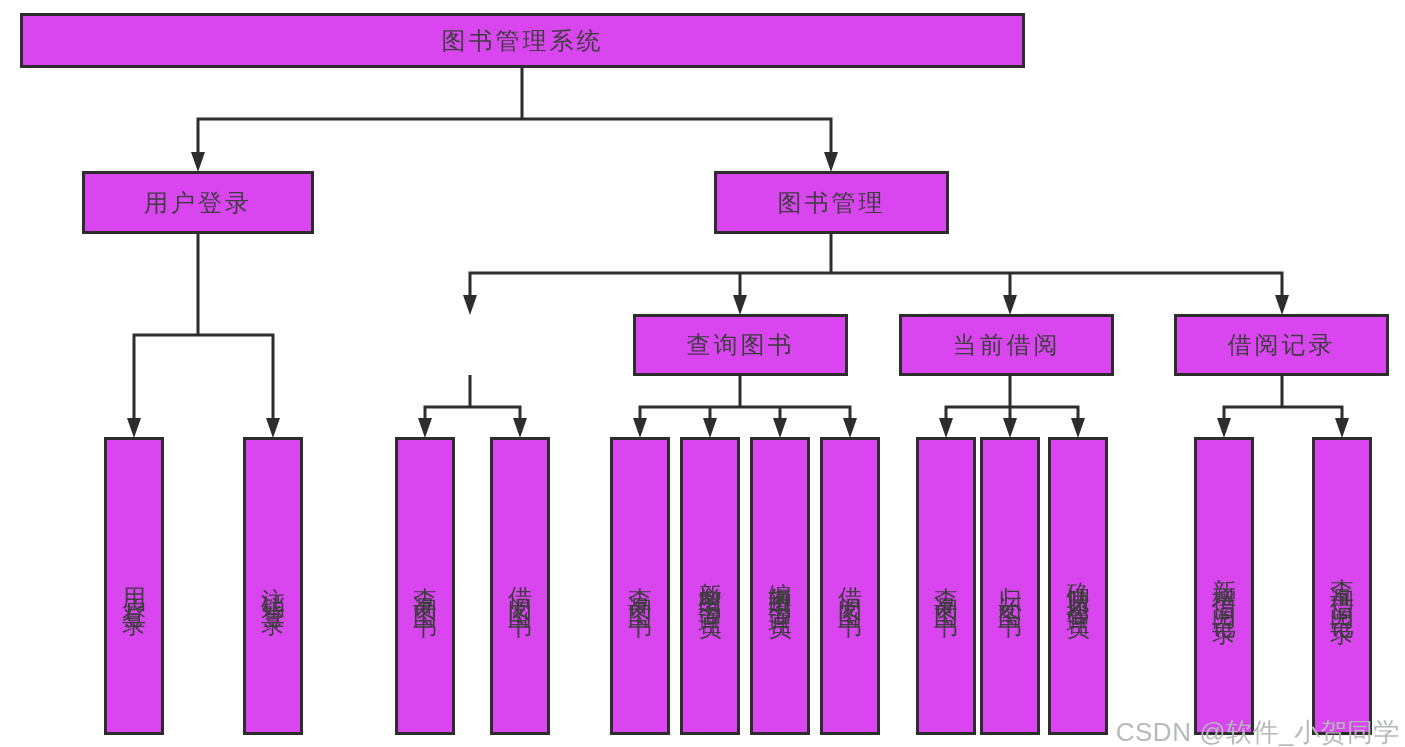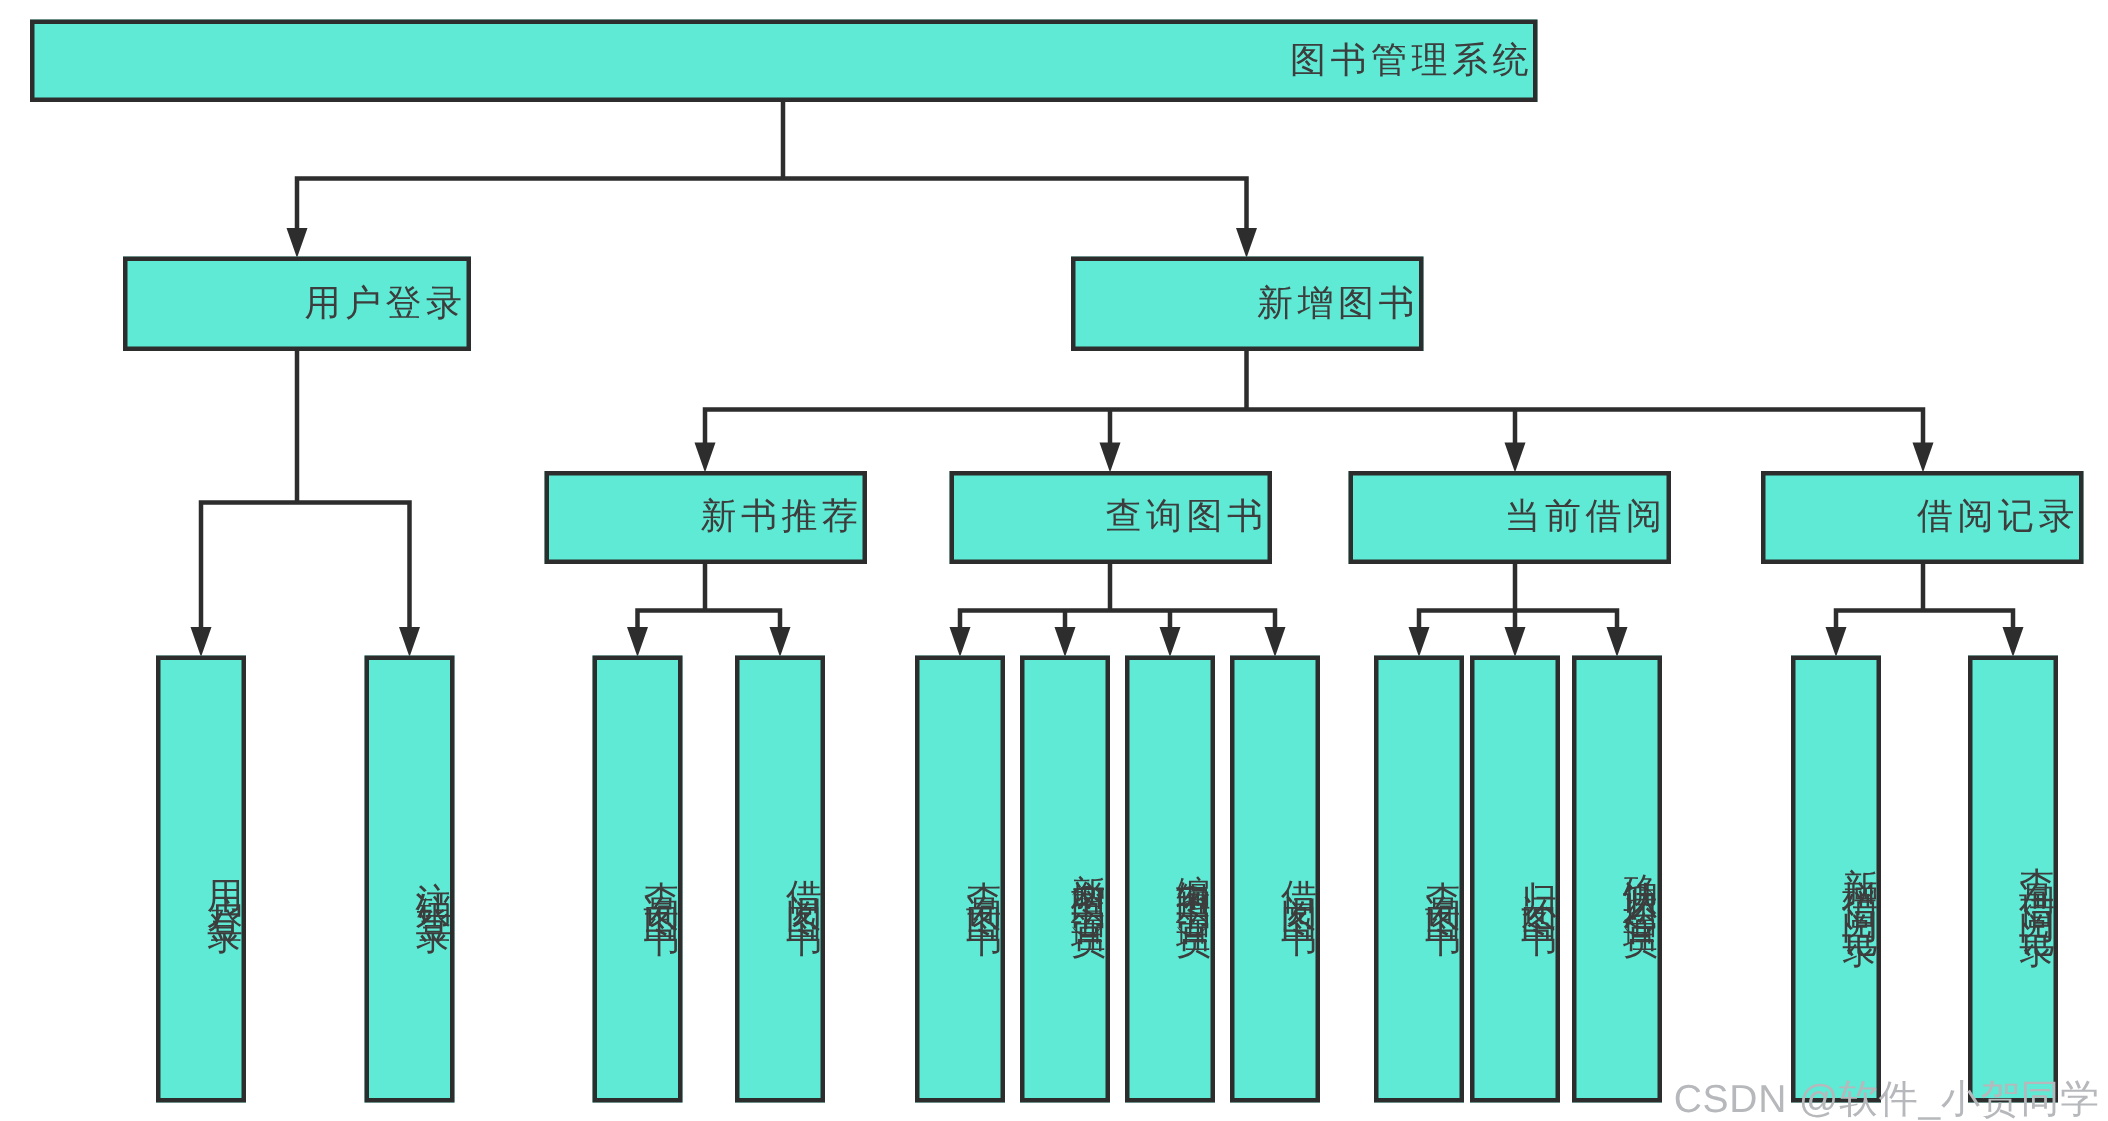--- a/index.html
+++ b/index.html
@@ -12,23 +12,23 @@
   .canvas{
     position:relative;
     width:1405px;height:747px;
     background:#ffffff;
     overflow:hidden;
   }
   .wires{position:absolute;left:0;top:0;width:1405px;height:747px;}
   .node{
     position:absolute;
     box-sizing:border-box;
-    background:#5eead4;
+    background:#d946ef;
     border:3px solid var(--line);
-    display:flex;align-items:center;justify-content:flex-end;
+    display:flex;align-items:center;justify-content:center;
     color:var(--text);
   }
   .hlabel{
     font-size:24px;
     letter-spacing:3px;
     line-height:1;
     white-space:nowrap;
   }
   .leaf .vlabel{
     writing-mode:vertical-rl;
@@ -86,26 +86,23 @@
   </svg>
 
   <div class="node" style="left:20px;top:13px;width:1005px;height:55px">
     <span class="hlabel">图书管理系统</span>
   </div>
 
   <div class="node" style="left:82px;top:171px;width:232px;height:63px">
     <span class="hlabel">用户登录</span>
   </div>
   <div class="node" style="left:714px;top:171px;width:235px;height:63px">
-    <span class="hlabel">新增图书</span>
+    <span class="hlabel">图书管理</span>
   </div>
 
-  <div class="node" style="left:363px;top:314px;width:215px;height:62px">
-    <span class="hlabel">新书推荐</span>
-  </div>
   <div class="node" style="left:633px;top:314px;width:215px;height:62px">
     <span class="hlabel">查询图书</span>
   </div>
   <div class="node" style="left:899px;top:314px;width:215px;height:62px">
     <span class="hlabel">当前借阅</span>
   </div>
   <div class="node" style="left:1174px;top:314px;width:215px;height:62px">
     <span class="hlabel">借阅记录</span>
   </div>
 

